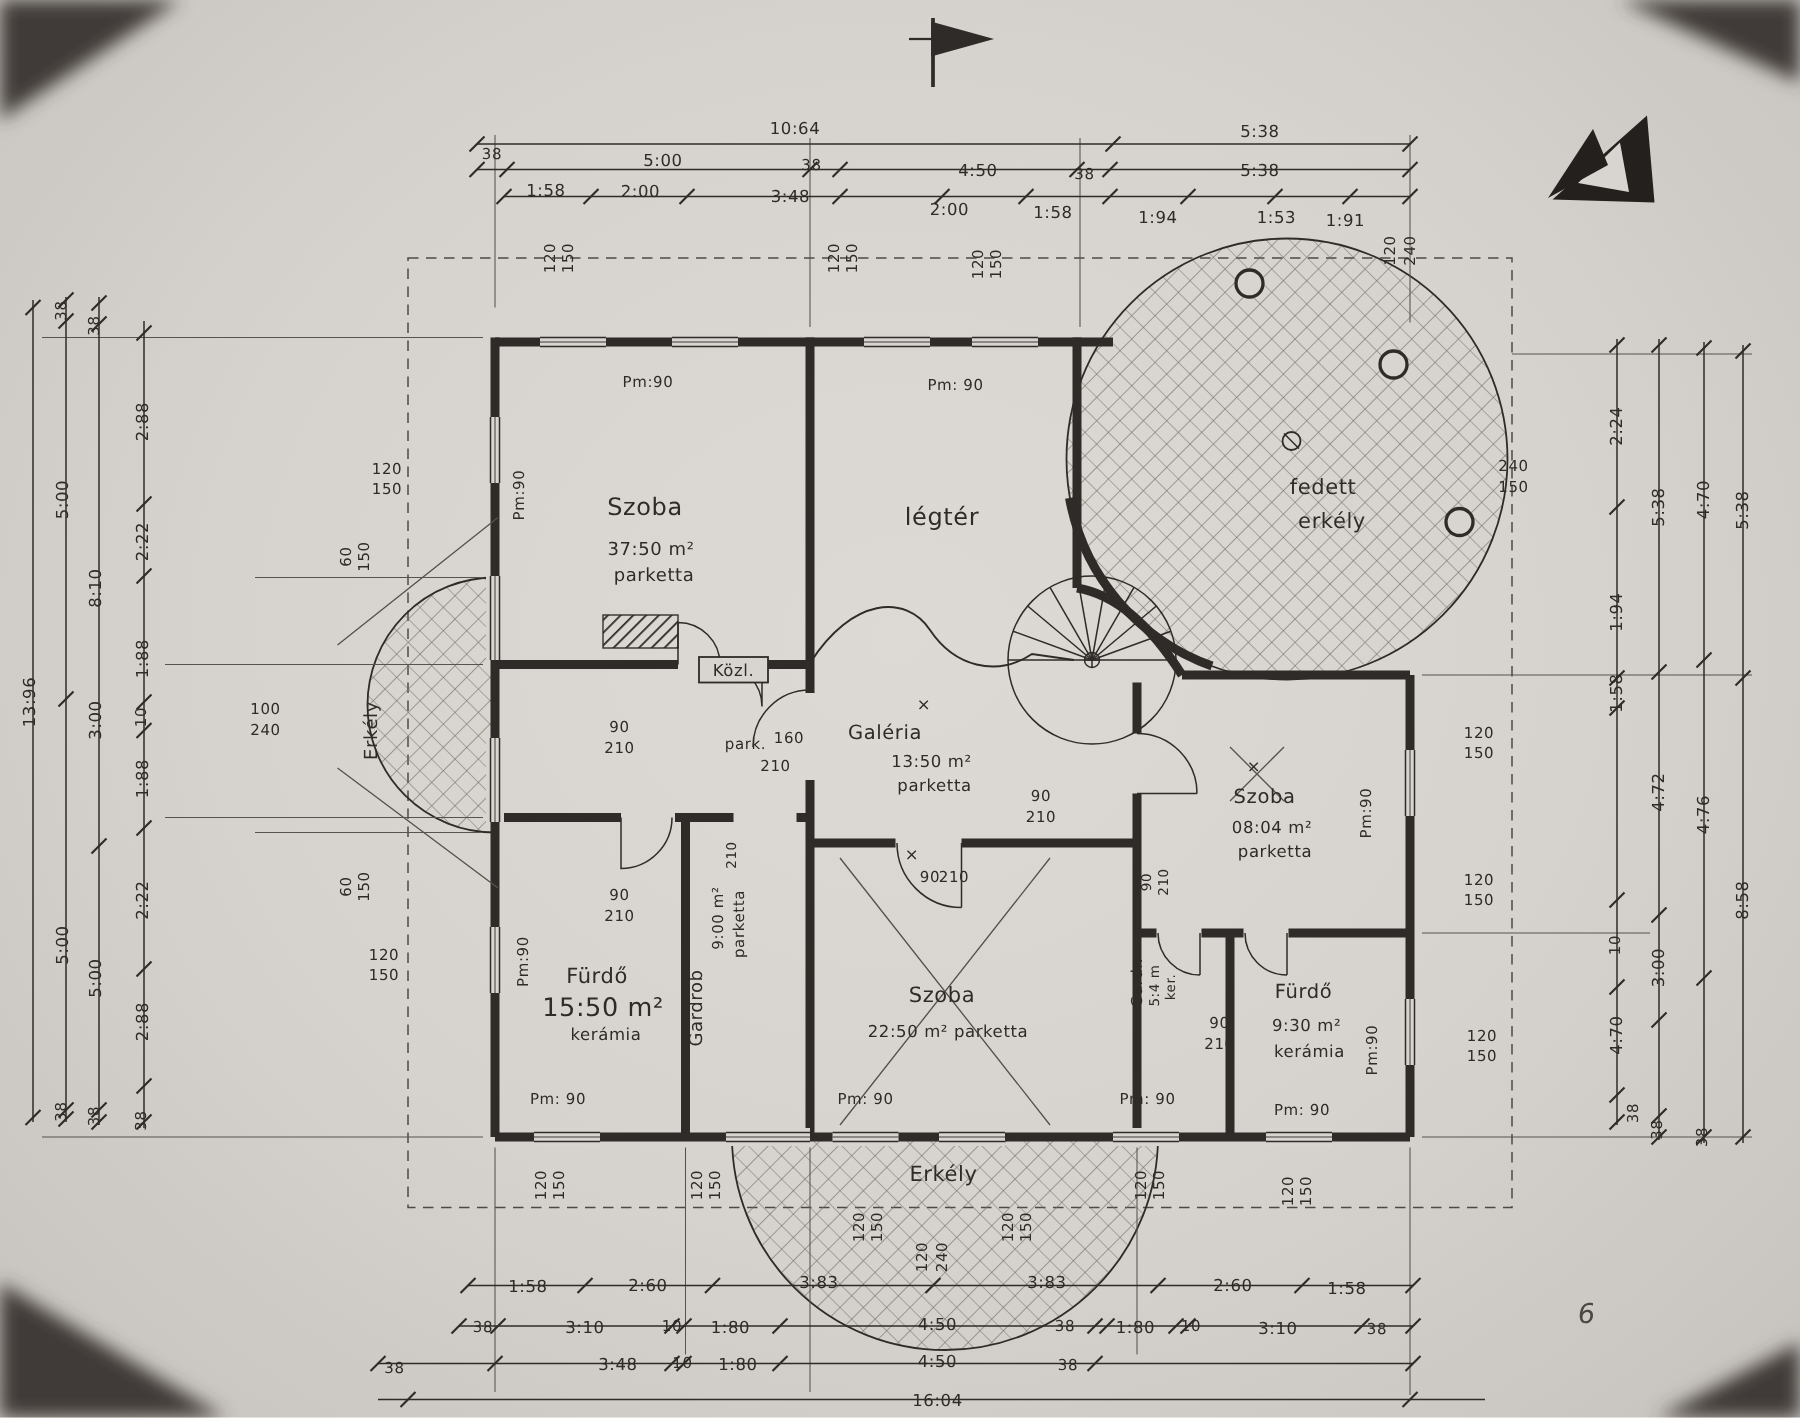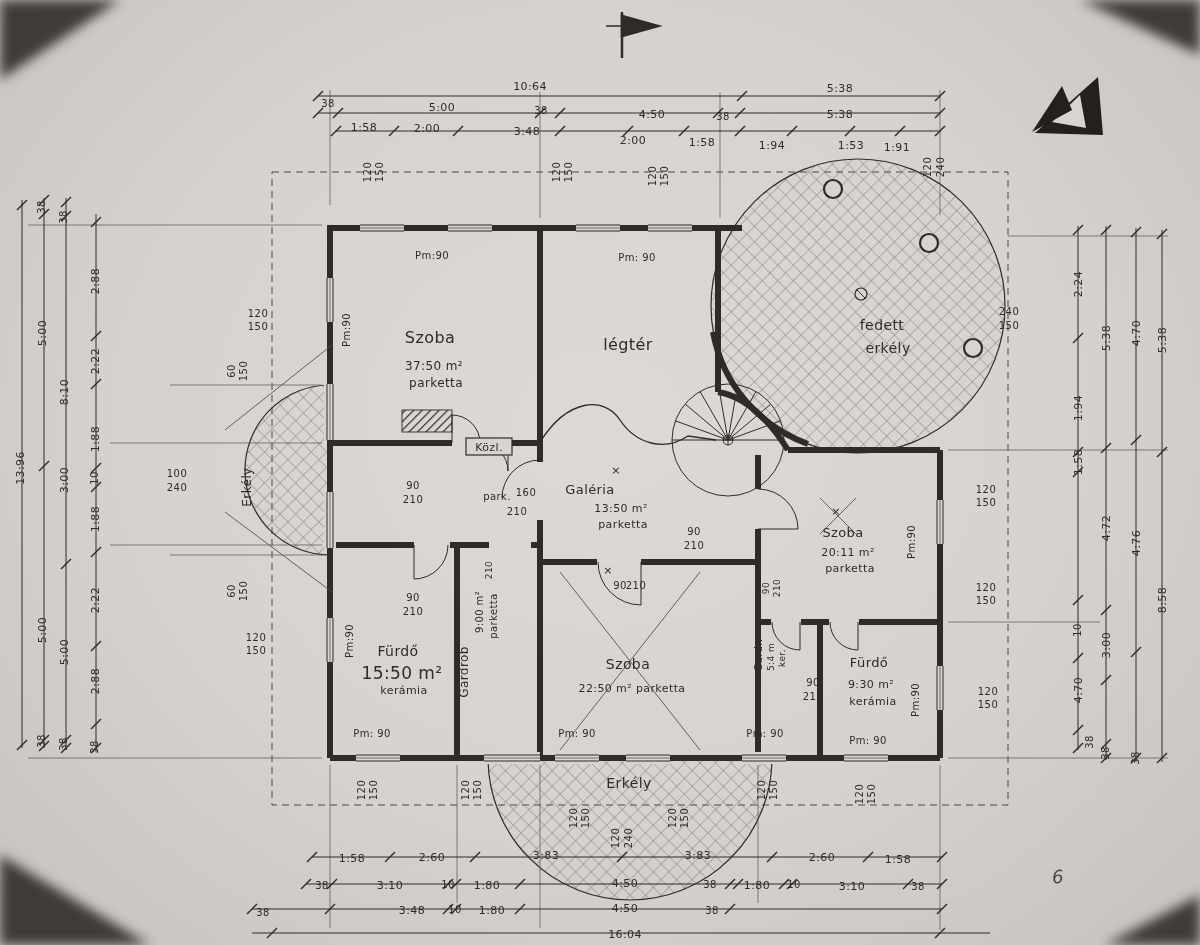--- a/index.html
+++ b/index.html
@@ -461,21 +461,21 @@
       <div class="lbl" style="left: 526px; top: 493px; font-size: 10px; transform: translate(-50%, -50%);">160</div>
       <div class="lbl" style="left: 517px; top: 512px; font-size: 10px; transform: translate(-50%, -50%);">210</div>
       <div class="lbl" style="left: 413px; top: 486px; font-size: 10px; transform: translate(-50%, -50%);">90</div>
       <div class="lbl" style="left: 413px; top: 500px; font-size: 10px; transform: translate(-50%, -50%);">210</div>
       <div class="lbl" style="left: 590px; top: 489px; font-size: 13px; transform: translate(-50%, -50%);">Galéria</div>
       <div class="lbl" style="left: 621px; top: 508px; font-size: 11px; transform: translate(-50%, -50%);">13:50 m²</div>
       <div class="lbl" style="left: 623px; top: 524px; font-size: 11px; transform: translate(-50%, -50%);">parketta</div>
       <div class="lbl" style="left: 694px; top: 532px; font-size: 10px; transform: translate(-50%, -50%);">90</div>
       <div class="lbl" style="left: 694px; top: 546px; font-size: 10px; transform: translate(-50%, -50%);">210</div>
       <div class="lbl" style="left: 843px; top: 532px; font-size: 13px; transform: translate(-50%, -50%);">Szoba</div>
-      <div class="lbl" style="left: 848px; top: 552px; font-size: 11px; transform: translate(-50%, -50%);">20:11 m²</div>
+      <div class="lbl" style="left: 848px; top: 552px; font-size: 11px; transform: translate(-50%, -50%);">08:04 m²</div>
       <div class="lbl" style="left: 850px; top: 568px; font-size: 11px; transform: translate(-50%, -50%);">parketta</div>
       <div class="lbl" style="left: 413px; top: 598px; font-size: 10px; transform: translate(-50%, -50%);">90</div>
       <div class="lbl" style="left: 413px; top: 612px; font-size: 10px; transform: translate(-50%, -50%);">210</div>
       <div class="lbl" style="left: 489px; top: 570px; font-size: 9px; transform: translate(-50%, -50%) rotate(-90deg);">210</div>
       <div class="lbl" style="left: 480px; top: 612px; font-size: 10px; transform: translate(-50%, -50%) rotate(-90deg);">9:00 m²</div>
       <div class="lbl" style="left: 494px; top: 616px; font-size: 10px; transform: translate(-50%, -50%) rotate(-90deg);">parketta</div>
       <div class="lbl" style="left: 464px; top: 672px; font-size: 12px; transform: translate(-50%, -50%) rotate(-90deg);">Gardrob</div>
       <div class="lbl" style="left: 398px; top: 651px; font-size: 14px; transform: translate(-50%, -50%);">Fürdő</div>
       <div class="lbl" style="left: 402px; top: 673px; font-size: 17px; transform: translate(-50%, -50%);">15:50 m²</div>
       <div class="lbl" style="left: 404px; top: 690px; font-size: 11px; transform: translate(-50%, -50%);">kerámia</div>

